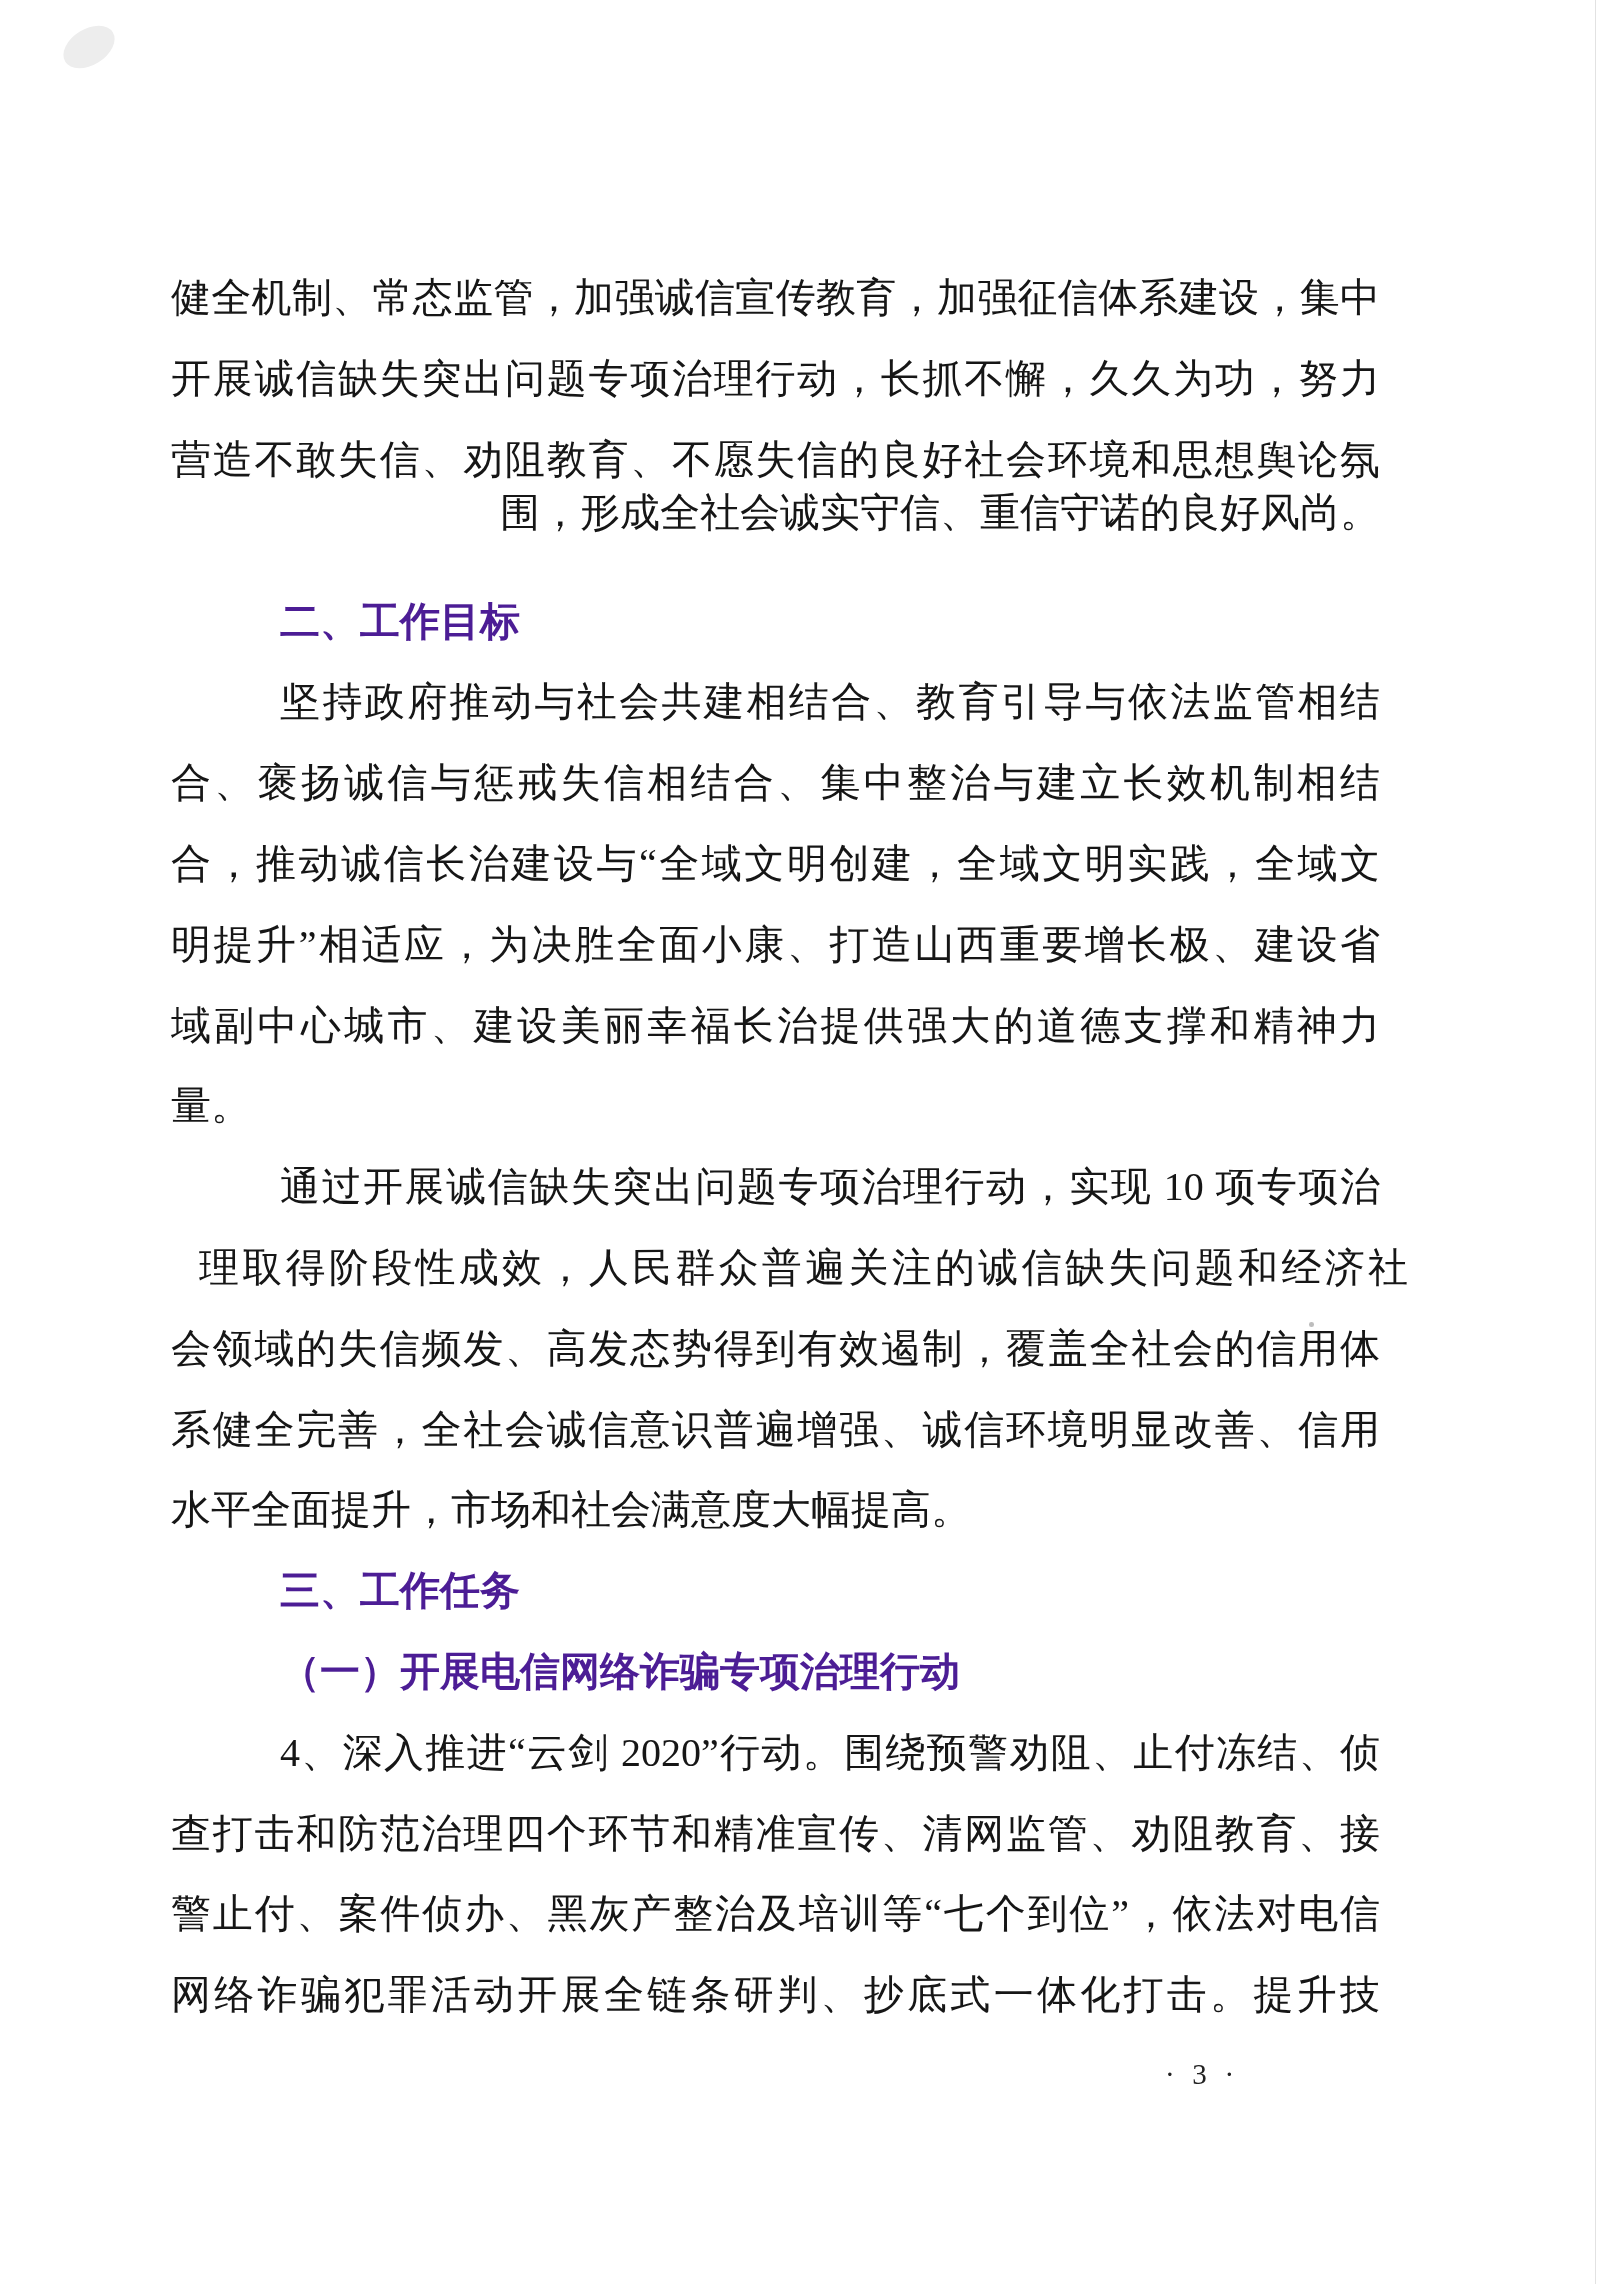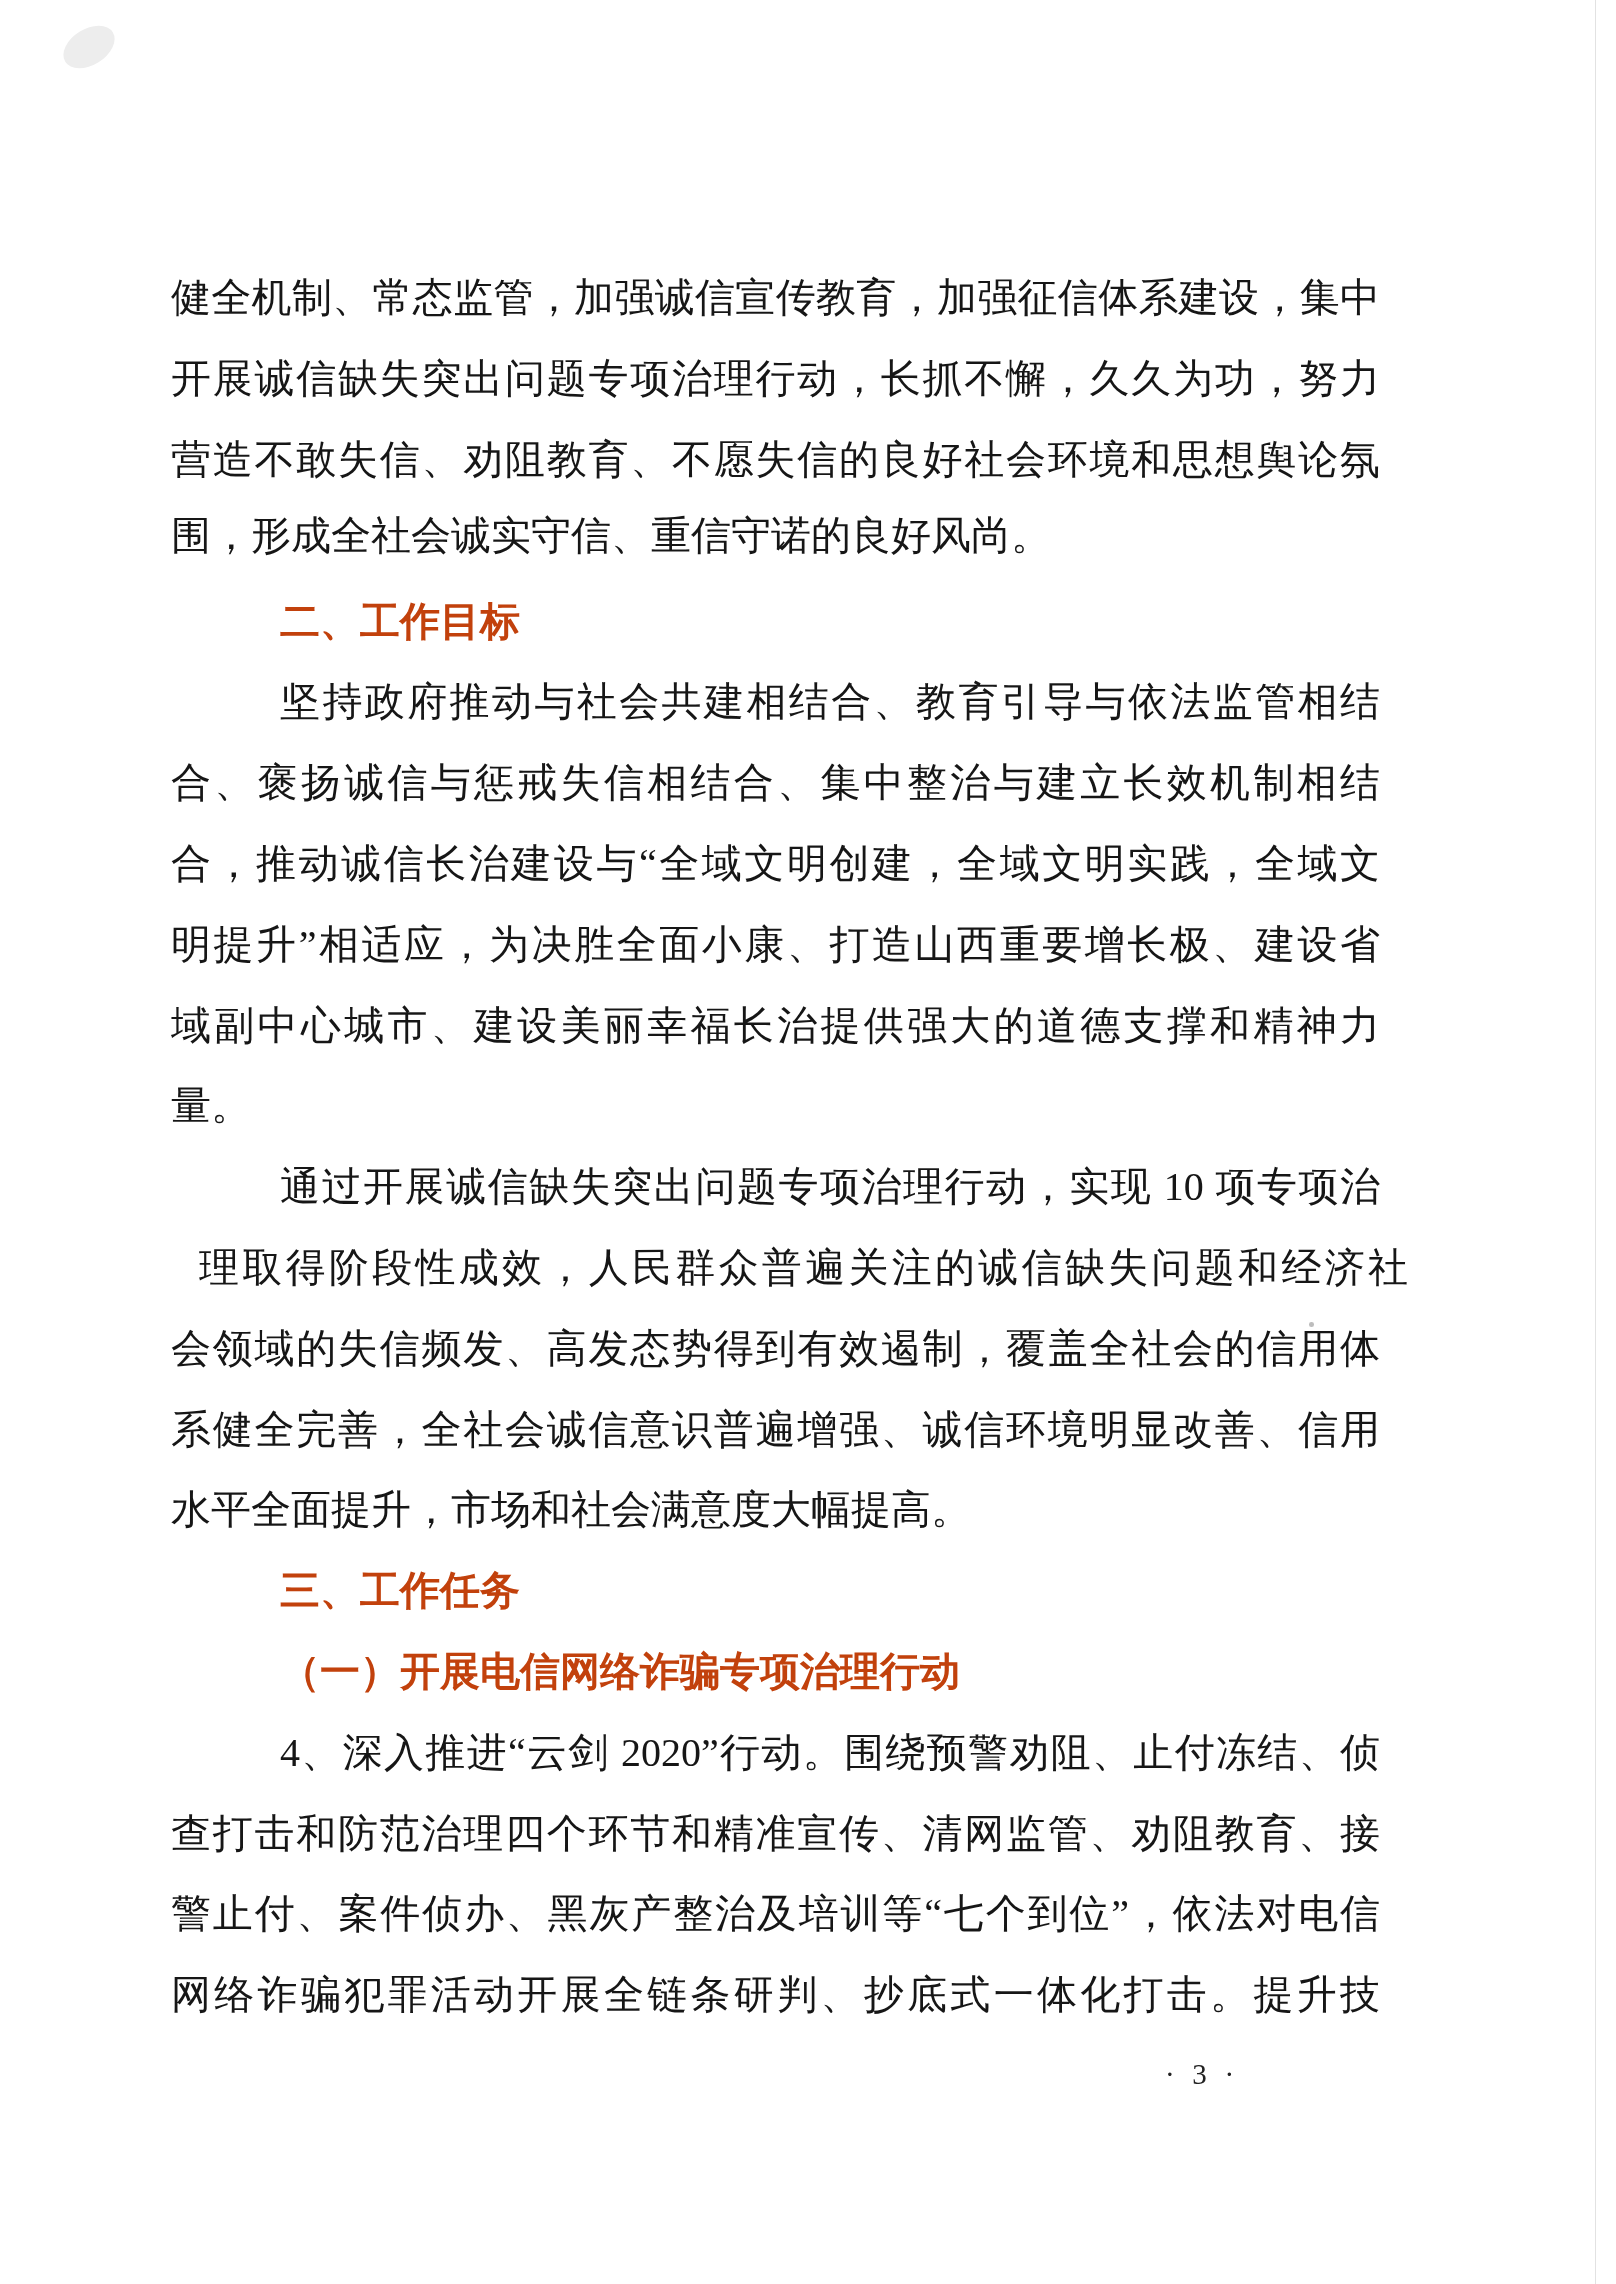--- a/index.html
+++ b/index.html
@@ -57,21 +57,21 @@
   .line.fill {
     text-align: justify;
     text-align-last: justify;
   }
   .line.indent {
     text-indent: 109px;
   }
   .line.heading {
     font-family: Liberation Serif, serif;
     font-weight: bold;
-    color: #c2410c;
+    color: #4c1d95;
   }
 
   .page-number {
     position: absolute;
     left: 1165px;
     top: 2042px;
     height: 65px;
     line-height: 65px;
     font-size: 29px;
     color: #222222;
@@ -83,21 +83,21 @@
 <body>
 
 <div class="page">
   <div class="scan-smudge"></div>
   <div class="scan-edge-line"></div>
   <div class="scan-speck"></div>
   <div id="document-body">
       <div class="line body fill" style="top: 257px;">健全机制、常态监管，加强诚信宣传教育，加强征信体系建设，集中</div>
       <div class="line body fill" style="top: 338px;">开展诚信缺失突出问题专项治理行动，长抓不懈，久久为功，努力</div>
       <div class="line body fill" style="top: 419px;">营造不敢失信、劝阻教育、不愿失信的良好社会环境和思想舆论氛</div>
-      <div class="line body" style="top: 495px;">围，形成全社会诚实守信、重信守诺的良好风尚。</div>
+      <div class="line body" style="top: 472px; text-align: right;">围，形成全社会诚实守信、重信守诺的良好风尚。</div>
       <div class="line heading indent" style="top: 581px;">二、工作目标</div>
       <div class="line body indent fill" style="top: 661px;">坚持政府推动与社会共建相结合、教育引导与依法监管相结</div>
       <div class="line body fill" style="top: 742px;">合、褒扬诚信与惩戒失信相结合、集中整治与建立长效机制相结</div>
       <div class="line body fill" style="top: 823px;">合，推动诚信长治建设与“全域文明创建，全域文明实践，全域文</div>
       <div class="line body fill" style="top: 904px;">明提升”相适应，为决胜全面小康、打造山西重要增长极、建设省</div>
       <div class="line body fill" style="top: 985px;">域副中心城市、建设美丽幸福长治提供强大的道德支撑和精神力</div>
       <div class="line body" style="top: 1065px;">量。</div>
       <div class="line body indent fill" style="top: 1146px;">通过开展诚信缺失突出问题专项治理行动，实现 10 项专项治</div>
       <div class="line body fill" style="top: 1227px; margin-left: 28px;">理取得阶段性成效，人民群众普遍关注的诚信缺失问题和经济社</div>
       <div class="line body fill" style="top: 1308px;">会领域的失信频发、高发态势得到有效遏制，覆盖全社会的信用体</div>

